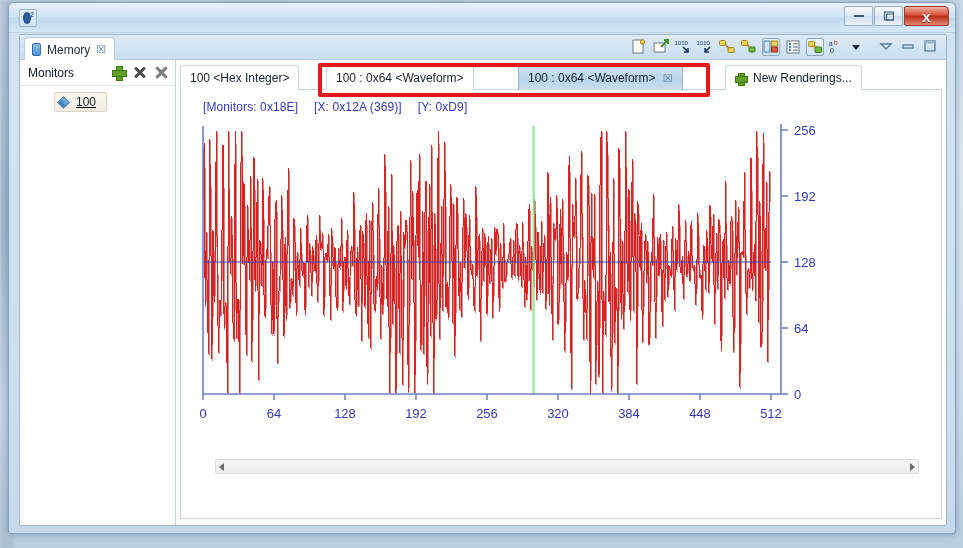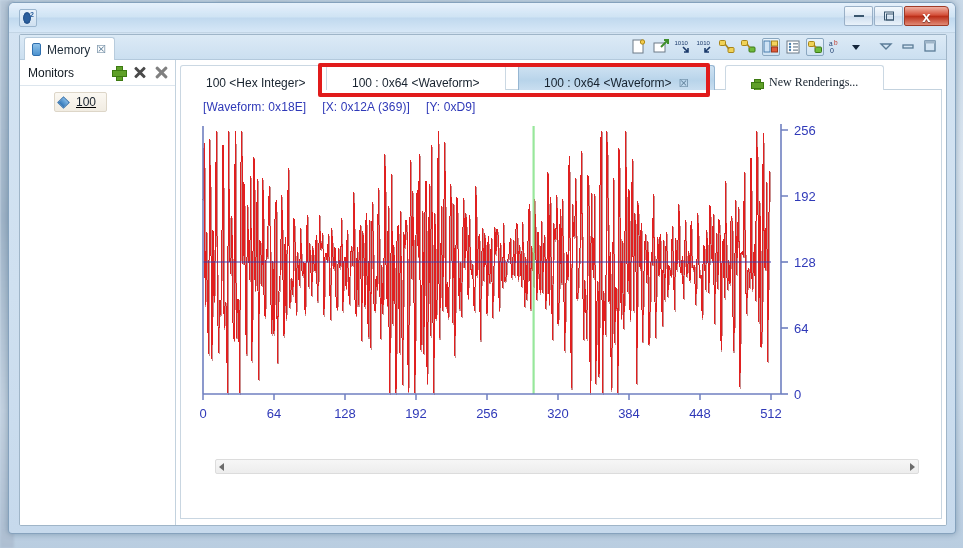--- a/index.html
+++ b/index.html
@@ -151,22 +151,22 @@
   .diamond { width:9px;height:9px; background: linear-gradient(180deg,#7fb8e8,#2f74b5); transform:rotate(45deg); border:1px solid #2f6fae;}
   .mon-item .t { font-size:12px; color:#16202b; }
 
   
   .renders { flex:1; position:relative; background:#ffffff; }
   .tabstrip {
     position:relative; height: 26px; margin: 4px 4px 0 4px;
     border-bottom: 1px solid #c3d2de;
   }
   .rtab {
-    position:absolute; top:1px; height: 25px; display:flex; align-items:flex-end; gap:7px;
-    padding: 0 25px; font-size:12px; color:#17222e; white-space:nowrap;
+    position:absolute; top:1px; height: 25px; display:flex; align-items:center; gap:7px;
+    padding: 0 9px; font-size:12px; color:#17222e; white-space:nowrap;
     border:1px solid #bfd0de; border-bottom:none; border-radius:3px 3px 0 0;
     background:#ffffff;
   }
   .rtab.sel {
     background: linear-gradient(180deg,#cfe2f2,#b8d4ea 60%,#c9def0);
     border-color:#96b6d2;
   }
   .rtab.plain { border-color:#cbd8e3; background:#ffffff; }
   .ico-plus-sm { width:11px;height:11px;position:relative;flex:none;}
   .ico-plus-sm::before,.ico-plus-sm::after{content:"";position:absolute;background:#5fa028;border:1px solid #3d7a12;}
@@ -357,31 +357,31 @@
           <div class="rtab plain" style="left:0px;">
             <span>100 &lt;Hex Integer&gt;</span>
           </div>
           <div class="rtab plain" style="left:146px;">
             <span>100 : 0x64 &lt;Waveform&gt;</span>
           </div>
           <div class="rtab sel" style="left:338px;">
             <span>100 : 0x64 &lt;Waveform&gt;</span>
             <span class="tab-close">☒</span>
           </div>
-          <div class="rtab plain" style="left:545px;font-family:Liberation Serif, serif;">
+          <div class="rtab plain" style="left:545px;">
             <span class="ico-plus-sm"></span>
             <span>New Renderings...</span>
           </div>
           <div class="redbox"></div>
         </div>
 
         <div class="render-body">
 
           <div class="infoline">
-            <span>[Waveform: 0x18E]</span>
+            <span>[Monitors: 0x18E]</span>
             <span>[X: 0x12A (369)]</span>
             <span>[Y: 0xD9]</span>
           </div>
 
           <div class="plot">
             <svg id="wave-svg" width="730" height="300" viewBox="0 0 730 300">
                 <path d="M12.7 79.3 L13.8 22.5 L14.9 184.9 L16.0 111.2 L17.1 184.6 L18.2 233.8 L19.4 18.5 L20.5 110.2 L21.6 238.8 L22.7 109.6 L23.8 181.4 L24.9 132.2 L26.0 10.5 L27.1 173.9 L28.2 232.0 L29.3 179.4 L30.4 194.3 L31.6 119.2 L32.7 24.3 L33.8 207.8 L34.9 181.3 L36.0 186.5 L37.1 272.5 L38.2 10.5 L39.3 134.3 L40.4 153.5 L41.5 95.7 L42.7 202.1 L43.8 220.2 L44.9 10.5 L46.0 217.0 L47.1 179.6 L48.2 178.8 L49.3 272.5 L50.4 53.5 L51.5 10.5 L52.6 143.3 L53.7 61.7 L54.9 158.8 L56.0 233.9 L57.1 84.6 L58.2 127.3 L59.3 159.6 L60.4 55.6 L61.5 240.6 L62.6 141.4 L63.7 36.3 L64.8 170.2 L66.0 125.7 L67.1 58.8 L68.2 259.4 L69.3 119.8 L70.4 122.1 L71.5 165.4 L72.6 57.7 L73.7 174.1 L74.8 196.7 L75.9 128.6 L77.0 136.5 L78.2 83.7 L79.3 65.3 L80.4 172.8 L81.5 213.9 L82.6 140.4 L83.7 213.5 L84.8 89.9 L85.9 79.9 L87.0 242.0 L88.1 171.1 L89.2 169.6 L90.4 136.1 L91.5 74.8 L92.6 152.9 L93.7 215.6 L94.8 116.5 L95.9 198.7 L97.0 110.8 L98.1 47.7 L99.2 187.2 L100.3 176.3 L101.5 157.2 L102.6 174.8 L103.7 97.7 L104.8 123.2 L105.9 194.3 L107.0 131.5 L108.1 150.8 L109.2 165.6 L110.3 107.4 L111.4 148.5 L112.5 155.7 L113.7 141.4 L114.8 193.7 L115.9 132.7 L117.0 94.9 L118.1 166.6 L119.2 122.1 L120.3 138.4 L121.4 175.1 L122.5 125.8 L123.6 142.4 L124.7 150.9 L125.9 114.4 L127.0 180.7 L128.1 157.7 L129.2 94.2 L130.3 129.0 L131.4 125.8 L132.5 112.7 L133.6 194.8 L134.7 136.4 L135.8 132.4 L136.9 141.0 L138.1 113.6 L139.2 154.5 L140.3 199.3 L141.4 108.0 L142.5 134.0 L143.6 148.5 L144.7 126.6 L145.8 180.4 L146.9 189.0 L148.0 127.3 L149.2 147.9 L150.3 143.3 L151.4 98.0 L152.5 190.7 L153.6 140.7 L154.7 136.4 L155.8 168.4 L156.9 109.3 L158.0 160.9 L159.1 183.6 L160.2 134.8 L161.4 125.4 L162.5 145.1 L163.6 71.4 L164.7 179.4 L165.8 195.0 L166.9 126.3 L168.0 184.8 L169.1 115.2 L170.2 104.4 L171.3 220.3 L172.4 111.0 L173.6 132.0 L174.7 186.8 L175.8 92.5 L176.9 167.5 L178.0 216.5 L179.1 99.5 L180.2 227.8 L181.3 112.1 L182.4 81.9 L183.5 181.6 L184.7 190.8 L185.8 155.1 L186.9 169.0 L188.0 67.7 L189.1 124.2 L190.2 218.2 L191.3 144.8 L192.4 193.2 L193.5 164.3 L194.6 33.2 L195.7 144.4 L196.9 185.0 L198.0 86.0 L199.1 272.5 L200.2 201.4 L201.3 53.1 L202.4 203.6 L203.5 124.6 L204.6 173.3 L205.7 272.5 L206.8 108.9 L207.9 104.8 L209.1 232.7 L210.2 90.1 L211.3 188.4 L212.4 264.3 L213.5 111.7 L214.6 127.3 L215.7 99.6 L216.8 112.7 L217.9 271.3 L219.0 180.5 L220.2 39.6 L221.3 158.4 L222.4 71.0 L223.5 161.5 L224.6 272.1 L225.7 114.8 L226.8 69.2 L227.9 136.3 L229.0 33.6 L230.1 229.8 L231.2 220.6 L232.4 90.8 L233.5 233.2 L234.6 95.4 L235.7 60.1 L236.8 263.4 L237.9 189.9 L239.0 63.6 L240.1 215.9 L241.2 24.7 L242.3 166.8 L243.4 272.5 L244.6 92.2 L245.7 198.7 L246.8 177.9 L247.9 10.5 L249.0 217.7 L250.1 170.4 L251.2 85.5 L252.3 190.4 L253.4 101.6 L254.5 21.1 L255.7 186.5 L256.8 162.0 L257.9 197.9 L259.0 155.1 L260.1 63.9 L261.2 86.2 L262.3 202.9 L263.4 83.5 L264.5 235.8 L265.6 130.4 L266.7 76.9 L267.9 138.4 L269.0 188.8 L270.1 141.1 L271.2 196.3 L272.3 123.3 L273.4 77.7 L274.5 147.5 L275.6 92.3 L276.7 130.2 L277.8 178.3 L278.9 94.6 L280.1 143.3 L281.2 154.1 L282.3 143.1 L283.4 182.7 L284.5 190.6 L285.6 65.2 L286.7 155.5 L287.8 126.0 L288.9 113.4 L290.0 219.5 L291.2 150.7 L292.3 107.3 L293.4 160.2 L294.5 112.6 L295.6 138.6 L296.7 193.7 L297.8 115.4 L298.9 162.4 L300.0 150.2 L301.1 117.5 L302.2 197.1 L303.4 161.2 L304.5 106.1 L305.6 133.6 L306.7 108.8 L307.8 115.1 L308.9 190.3 L310.0 122.9 L311.1 151.1 L312.2 167.4 L313.3 102.9 L314.4 161.1 L315.6 157.9 L316.7 141.8 L317.8 138.4 L318.9 133.0 L320.0 117.1 L321.1 157.6 L322.2 151.8 L323.3 119.1 L324.4 155.8 L325.5 109.3 L326.7 102.6 L327.8 159.6 L328.9 124.4 L330.0 137.0 L331.1 166.1 L332.2 102.0 L333.3 143.1 L334.4 186.3 L335.5 137.0 L336.6 179.0 L337.7 121.2 L338.9 83.5 L340.0 188.8 L341.1 125.8 L342.2 136.7 L343.3 166.0 L344.4 78.7 L345.5 129.7 L346.6 179.4 L347.7 111.2 L348.8 157.2 L349.9 172.7 L351.1 100.3 L352.2 172.2 L353.3 127.1 L354.4 115.0 L355.5 188.0 L356.6 149.3 L357.7 51.1 L358.8 184.4 L359.9 76.4 L361.0 156.8 L362.2 219.3 L363.3 102.5 L364.4 119.8 L365.5 116.1 L366.6 75.0 L367.7 203.6 L368.8 180.9 L369.9 88.9 L371.0 162.9 L372.1 78.9 L373.2 144.7 L374.4 230.6 L375.5 169.8 L376.6 131.7 L377.7 159.0 L378.8 35.2 L379.9 133.7 L381.0 267.5 L382.1 83.2 L383.2 116.3 L384.3 115.2 L385.4 57.1 L386.6 178.9 L387.7 172.8 L388.8 145.1 L389.9 124.4 L391.0 31.0 L392.1 127.2 L393.2 219.2 L394.3 159.4 L395.4 181.9 L396.5 218.8 L397.7 55.0 L398.8 87.8 L399.9 272.5 L401.0 72.1 L402.1 139.4 L403.2 157.9 L404.3 74.0 L405.4 263.1 L406.5 184.8 L407.6 160.5 L408.7 256.2 L409.9 31.5 L411.0 10.5 L412.1 272.5 L413.2 170.6 L414.3 191.1 L415.4 214.8 L416.5 10.5 L417.6 65.5 L418.7 181.7 L419.8 131.8 L420.9 269.8 L422.1 205.0 L423.2 57.7 L424.3 222.7 L425.4 167.1 L426.5 168.0 L427.6 272.5 L428.7 27.3 L429.8 102.7 L430.9 198.3 L432.0 121.0 L433.2 208.1 L434.3 172.5 L435.4 10.5 L436.5 137.5 L437.6 171.8 L438.7 68.2 L439.8 199.8 L440.9 129.1 L442.0 39.0 L443.1 190.6 L444.2 92.3 L445.4 108.1 L446.5 263.0 L447.6 80.7 L448.7 114.7 L449.8 148.9 L450.9 102.1 L452.0 221.4 L453.1 179.7 L454.2 127.2 L455.3 113.3 L456.4 162.2 L457.6 120.2 L458.7 224.1 L459.8 188.6 L460.9 131.9 L462.0 144.2 L463.1 74.0 L464.2 150.4 L465.3 217.2 L466.4 148.2 L467.5 116.7 L468.7 155.1 L469.8 113.5 L470.9 155.1 L472.0 205.0 L473.1 119.4 L474.2 179.6 L475.3 133.7 L476.4 112.0 L477.5 176.1 L478.6 144.9 L479.7 149.2 L480.9 156.3 L482.0 105.4 L483.1 144.3 L484.2 189.7 L485.3 117.9 L486.4 149.6 L487.5 127.2 L488.6 83.4 L489.7 146.8 L490.8 152.5 L491.9 135.8 L493.1 178.1 L494.2 136.5 L495.3 100.0 L496.4 156.0 L497.5 146.2 L498.6 130.7 L499.7 160.6 L500.8 100.1 L501.9 143.0 L503.0 149.5 L504.2 144.6 L505.3 184.2 L506.4 156.2 L507.5 92.9 L508.6 143.2 L509.7 157.4 L510.8 154.8 L511.9 197.6 L513.0 124.2 L514.1 127.1 L515.2 169.5 L516.4 110.0 L517.5 135.9 L518.6 172.0 L519.7 84.9 L520.8 127.5 L521.9 140.7 L523.0 93.1 L524.1 203.1 L525.2 149.4 L526.3 112.1 L527.5 168.0 L528.6 98.6 L529.7 112.4 L530.8 229.5 L531.9 125.2 L533.0 118.7 L534.1 177.7 L535.2 61.0 L536.3 150.9 L537.4 169.1 L538.5 139.8 L539.7 163.7 L540.8 95.2 L541.9 101.5 L543.0 230.5 L544.1 203.0 L545.2 79.2 L546.3 154.4 L547.4 108.1 L548.5 87.0 L549.6 266.5 L550.7 133.0 L551.9 131.2 L553.0 136.1 L554.1 51.2 L555.2 155.0 L556.3 193.5 L557.4 151.2 L558.5 147.2 L559.6 167.2 L560.7 37.8 L561.8 169.6 L563.0 146.7 L564.1 123.5 L565.2 180.3 L566.3 10.5 L567.4 51.5 L568.5 201.7 L569.6 80.6 L570.7 226.4 L571.8 209.8 L572.9 13.0 L574.0 144.9 L575.2 149.1 L576.3 61.5 L577.4 241.0 L578.5 100.9 L579.6 50.5" fill="none" stroke="#c98d8d" stroke-width="1.1" shape-rendering="crispEdges"></path>
                 <path d="M12.0 77.8 L13.1 21.0 L14.2 183.4 L15.3 109.7 L16.4 183.1 L17.5 232.3 L18.7 17.0 L19.8 108.7 L20.9 237.3 L22.0 108.1 L23.1 179.9 L24.2 130.7 L25.3 9.0 L26.4 172.4 L27.5 230.5 L28.6 177.9 L29.8 192.8 L30.9 117.7 L32.0 22.8 L33.1 206.3 L34.2 179.8 L35.3 185.0 L36.4 271.0 L37.5 9.0 L38.6 132.8 L39.7 152.0 L40.8 94.2 L42.0 200.6 L43.1 218.7 L44.2 9.0 L45.3 215.5 L46.4 178.1 L47.5 177.3 L48.6 271.0 L49.7 52.0 L50.8 9.0 L51.9 141.8 L53.0 60.2 L54.2 157.3 L55.3 232.4 L56.4 83.1 L57.5 125.8 L58.6 158.1 L59.7 54.1 L60.8 239.1 L61.9 139.9 L63.0 34.8 L64.1 168.7 L65.3 124.2 L66.4 57.3 L67.5 257.9 L68.6 118.3 L69.7 120.6 L70.8 163.9 L71.9 56.2 L73.0 172.6 L74.1 195.2 L75.2 127.1 L76.3 135.0 L77.5 82.2 L78.6 63.8 L79.7 171.3 L80.8 212.4 L81.9 138.9 L83.0 212.0 L84.1 88.4 L85.2 78.4 L86.3 240.5 L87.4 169.6 L88.5 168.1 L89.7 134.6 L90.8 73.3 L91.9 151.4 L93.0 214.1 L94.1 115.0 L95.2 197.2 L96.3 109.3 L97.4 46.2 L98.5 185.7 L99.6 174.8 L100.8 155.7 L101.9 173.3 L103.0 96.2 L104.1 121.7 L105.2 192.8 L106.3 130.0 L107.4 149.3 L108.5 164.1 L109.6 105.9 L110.7 147.0 L111.8 154.2 L113.0 139.9 L114.1 192.2 L115.2 131.2 L116.3 93.4 L117.4 165.1 L118.5 120.6 L119.6 136.9 L120.7 173.6 L121.8 124.3 L122.9 140.9 L124.0 149.4 L125.2 112.9 L126.3 179.2 L127.4 156.2 L128.5 92.7 L129.6 127.5 L130.7 124.3 L131.8 111.2 L132.9 193.3 L134.0 134.9 L135.1 130.9 L136.3 139.5 L137.4 112.1 L138.5 153.0 L139.6 197.8 L140.7 106.5 L141.8 132.5 L142.9 147.0 L144.0 125.1 L145.1 178.9 L146.2 187.5 L147.3 125.8 L148.5 146.4 L149.6 141.8 L150.7 96.5 L151.8 189.2 L152.9 139.2 L154.0 134.9 L155.1 166.9 L156.2 107.8 L157.3 159.4 L158.4 182.1 L159.5 133.3 L160.7 123.9 L161.8 143.6 L162.9 69.9 L164.0 177.9 L165.1 193.5 L166.2 124.8 L167.3 183.3 L168.4 113.7 L169.5 102.9 L170.6 218.8 L171.8 109.5 L172.9 130.5 L174.0 185.3 L175.1 91.0 L176.2 166.0 L177.3 215.0 L178.4 98.0 L179.5 226.3 L180.6 110.6 L181.7 80.4 L182.8 180.1 L184.0 189.3 L185.1 153.6 L186.2 167.5 L187.3 66.2 L188.4 122.7 L189.5 216.7 L190.6 143.3 L191.7 191.7 L192.8 162.8 L193.9 31.7 L195.0 142.9 L196.2 183.5 L197.3 84.5 L198.4 271.0 L199.5 199.9 L200.6 51.6 L201.7 202.1 L202.8 123.1 L203.9 171.8 L205.0 271.0 L206.1 107.4 L207.3 103.3 L208.4 231.2 L209.5 88.6 L210.6 186.9 L211.7 262.8 L212.8 110.2 L213.9 125.8 L215.0 98.1 L216.1 111.2 L217.2 269.8 L218.3 179.0 L219.5 38.1 L220.6 156.9 L221.7 69.5 L222.8 160.0 L223.9 270.6 L225.0 113.3 L226.1 67.7 L227.2 134.8 L228.3 32.1 L229.4 228.3 L230.5 219.1 L231.7 89.3 L232.8 231.7 L233.9 93.9 L235.0 58.6 L236.1 261.9 L237.2 188.4 L238.3 62.1 L239.4 214.4 L240.5 23.2 L241.6 165.3 L242.8 271.0 L243.9 90.7 L245.0 197.2 L246.1 176.4 L247.2 9.0 L248.3 216.2 L249.4 168.9 L250.5 84.0 L251.6 188.9 L252.7 100.1 L253.8 19.6 L255.0 185.0 L256.1 160.5 L257.2 196.4 L258.3 153.6 L259.4 62.4 L260.5 84.7 L261.6 201.4 L262.7 82.0 L263.8 234.3 L264.9 128.9 L266.0 75.4 L267.2 136.9 L268.3 187.3 L269.4 139.6 L270.5 194.8 L271.6 121.8 L272.7 76.2 L273.8 146.0 L274.9 90.8 L276.0 128.7 L277.1 176.8 L278.3 93.1 L279.4 141.8 L280.5 152.6 L281.6 141.6 L282.7 181.2 L283.8 189.1 L284.9 63.7 L286.0 154.0 L287.1 124.5 L288.2 111.9 L289.3 218.0 L290.5 149.2 L291.6 105.8 L292.7 158.7 L293.8 111.1 L294.9 137.1 L296.0 192.2 L297.1 113.9 L298.2 160.9 L299.3 148.7 L300.4 116.0 L301.5 195.6 L302.7 159.7 L303.8 104.6 L304.9 132.1 L306.0 107.3 L307.1 113.6 L308.2 188.8 L309.3 121.4 L310.4 149.6 L311.5 165.9 L312.6 101.4 L313.8 159.6 L314.9 156.4 L316.0 140.3 L317.1 136.9 L318.2 131.5 L319.3 115.6 L320.4 156.1 L321.5 150.3 L322.6 117.6 L323.7 154.3 L324.8 107.8 L326.0 101.1 L327.1 158.1 L328.2 122.9 L329.3 135.5 L330.4 164.6 L331.5 100.5 L332.6 141.6 L333.7 184.8 L334.8 135.5 L335.9 177.5 L337.0 119.7 L338.2 82.0 L339.3 187.3 L340.4 124.3 L341.5 135.2 L342.6 164.5 L343.7 77.2 L344.8 128.2 L345.9 177.9 L347.0 109.7 L348.1 155.7 L349.3 171.2 L350.4 98.8 L351.5 170.7 L352.6 125.6 L353.7 113.5 L354.8 186.5 L355.9 147.8 L357.0 49.6 L358.1 182.9 L359.2 74.9 L360.3 155.3 L361.5 217.8 L362.6 101.0 L363.7 118.3 L364.8 114.6 L365.9 73.5 L367.0 202.1 L368.1 179.4 L369.2 87.4 L370.3 161.4 L371.4 77.4 L372.5 143.2 L373.7 229.1 L374.8 168.3 L375.9 130.2 L377.0 157.5 L378.1 33.7 L379.2 132.2 L380.3 266.0 L381.4 81.7 L382.5 114.8 L383.6 113.7 L384.8 55.6 L385.9 177.4 L387.0 171.3 L388.1 143.6 L389.2 122.9 L390.3 29.5 L391.4 125.7 L392.5 217.7 L393.6 157.9 L394.7 180.4 L395.8 217.3 L397.0 53.5 L398.1 86.3 L399.2 271.0 L400.3 70.6 L401.4 137.9 L402.5 156.4 L403.6 72.5 L404.7 261.6 L405.8 183.3 L406.9 159.0 L408.0 254.7 L409.2 30.0 L410.3 9.0 L411.4 271.0 L412.5 169.1 L413.6 189.6 L414.7 213.3 L415.8 9.0 L416.9 64.0 L418.0 180.2 L419.1 130.3 L420.3 268.3 L421.4 203.5 L422.5 56.2 L423.6 221.2 L424.7 165.6 L425.8 166.5 L426.9 271.0 L428.0 25.8 L429.1 101.2 L430.2 196.8 L431.3 119.5 L432.5 206.6 L433.6 171.0 L434.7 9.0 L435.8 136.0 L436.9 170.3 L438.0 66.7 L439.1 198.3 L440.2 127.6 L441.3 37.5 L442.4 189.1 L443.5 90.8 L444.7 106.6 L445.8 261.5 L446.9 79.2 L448.0 113.2 L449.1 147.4 L450.2 100.6 L451.3 219.9 L452.4 178.2 L453.5 125.7 L454.6 111.8 L455.8 160.7 L456.9 118.7 L458.0 222.6 L459.1 187.1 L460.2 130.4 L461.3 142.7 L462.4 72.5 L463.5 148.9 L464.6 215.7 L465.7 146.7 L466.8 115.2 L468.0 153.6 L469.1 112.0 L470.2 153.6 L471.3 203.5 L472.4 117.9 L473.5 178.1 L474.6 132.2 L475.7 110.5 L476.8 174.6 L477.9 143.4 L479.0 147.7 L480.2 154.8 L481.3 103.9 L482.4 142.8 L483.5 188.2 L484.6 116.4 L485.7 148.1 L486.8 125.7 L487.9 81.9 L489.0 145.3 L490.1 151.0 L491.3 134.3 L492.4 176.6 L493.5 135.0 L494.6 98.5 L495.7 154.5 L496.8 144.7 L497.9 129.2 L499.0 159.1 L500.1 98.6 L501.2 141.5 L502.3 148.0 L503.5 143.1 L504.6 182.7 L505.7 154.7 L506.8 91.4 L507.9 141.7 L509.0 155.9 L510.1 153.3 L511.2 196.1 L512.3 122.7 L513.4 125.6 L514.5 168.0 L515.7 108.5 L516.8 134.4 L517.9 170.5 L519.0 83.4 L520.1 126.0 L521.2 139.2 L522.3 91.6 L523.4 201.6 L524.5 147.9 L525.6 110.6 L526.8 166.5 L527.9 97.1 L529.0 110.9 L530.1 228.0 L531.2 123.7 L532.3 117.2 L533.4 176.2 L534.5 59.5 L535.6 149.4 L536.7 167.6 L537.8 138.3 L539.0 162.2 L540.1 93.7 L541.2 100.0 L542.3 229.0 L543.4 201.5 L544.5 77.7 L545.6 152.9 L546.7 106.6 L547.8 85.5 L548.9 265.0 L550.0 131.5 L551.2 129.7 L552.3 134.6 L553.4 49.7 L554.5 153.5 L555.6 192.0 L556.7 149.7 L557.8 145.7 L558.9 165.7 L560.0 36.3 L561.1 168.1 L562.3 145.2 L563.4 122.0 L564.5 178.8 L565.6 9.0 L566.7 50.0 L567.8 200.2 L568.9 79.1 L570.0 224.9 L571.1 208.3 L572.2 11.5 L573.3 143.4 L574.5 147.6 L575.6 60.0 L576.7 239.5 L577.8 99.4 L578.9 49.0" fill="none" stroke="#e02020" stroke-width="1" shape-rendering="crispEdges"></path>
                 <line x1="12" y1="140" x2="580" y2="140" stroke="#3a3ab0" stroke-width="1.2"></line>
                 <line x1="342.59375" y1="4" x2="342.59375" y2="272" stroke="#86e38a" stroke-width="2.2" opacity="0.85"></line>

